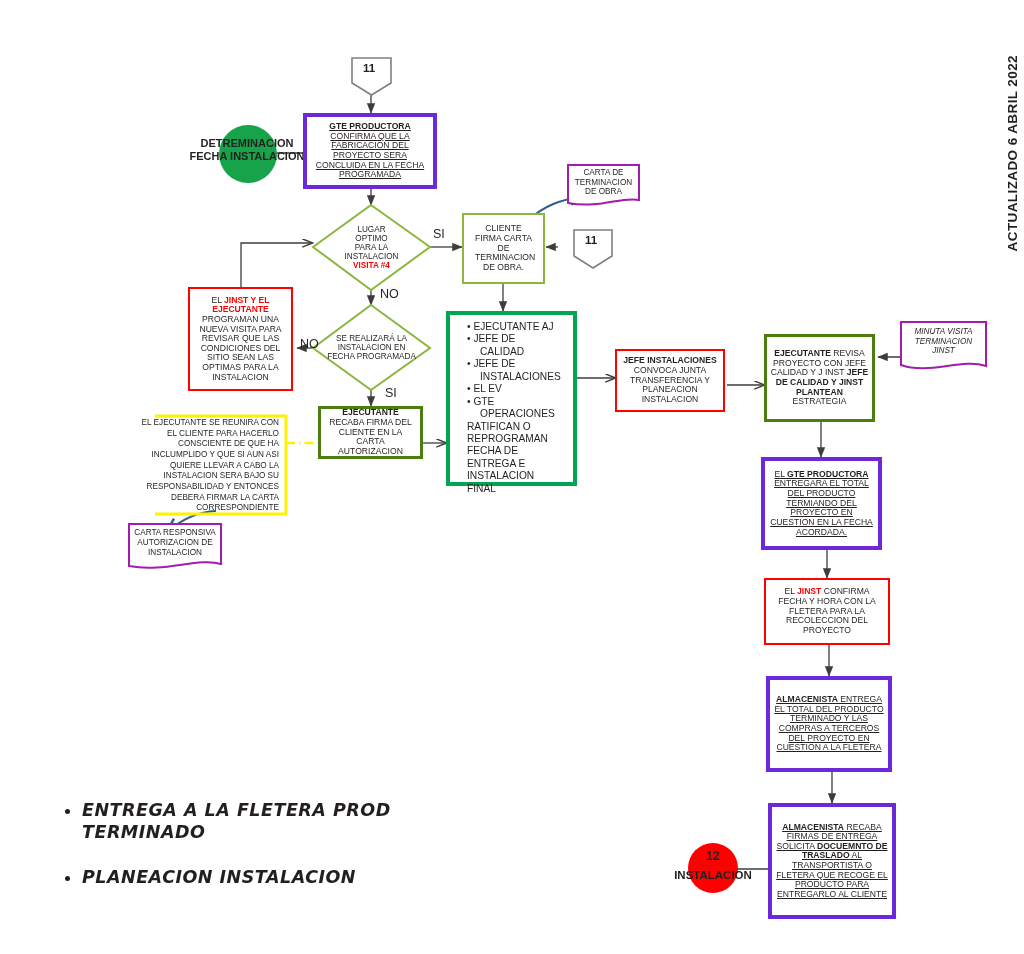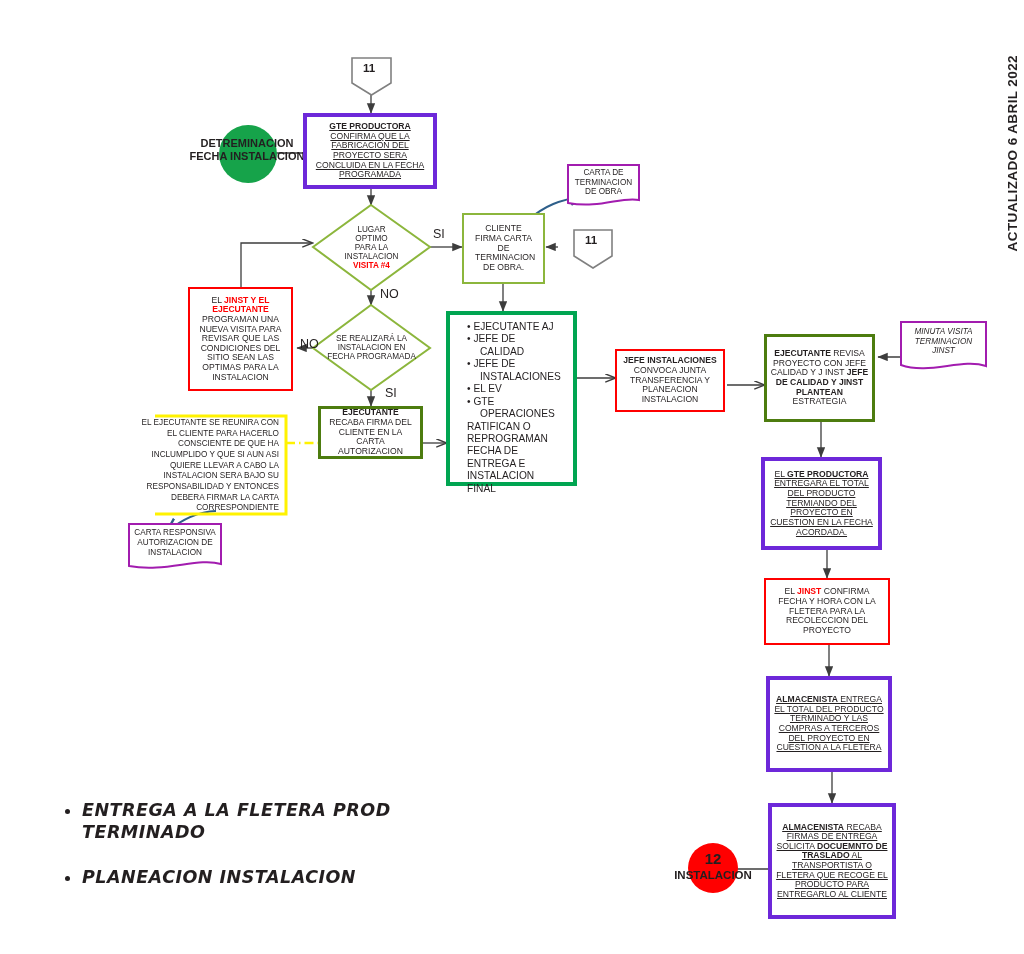--- a/index.html
+++ b/index.html
@@ -268,21 +268,21 @@
     </span>
   </div>
 
   <div class="node bx-orange t85" style="left:768px;top:803px;width:128px;height:116px;padding:2px 4px;">
     <span class="txt">
       <b>ALMACENISTA</b><span> RECABA FIRMAS DE ENTREGA SOLICITA </span><b>DOCUEMNTO DE TRASLADO</b><span> AL TRANSPORTISTA O FLETERA QUE RECOGE EL PRODUCTO PARA ENTREGARLO AL CLIENTE</span>
     </span>
   </div>
 
   <div class="circle circ-red" style="left:688px;top:843px;width:50px;height:50px;"></div>
-  <div class="circ-cap" style="left:688px;top:850px;width:50px;font-size:15px;">12</div>
+  <div class="circ-cap" style="left:688px;top:850px;width:50px;font-size:12px;">12</div>
   <div class="circ-cap" style="left:653px;top:869px;width:120px;font-size:11.5px;">INSTALACION</div>
 
   <div id="handlist">
     <ul id="handUl">
         <li>ENTREGA A LA FLETERA PROD TERMINADO</li>
         <li>PLANEACION INSTALACION</li>
       </ul>
   </div>
 
 </div>

